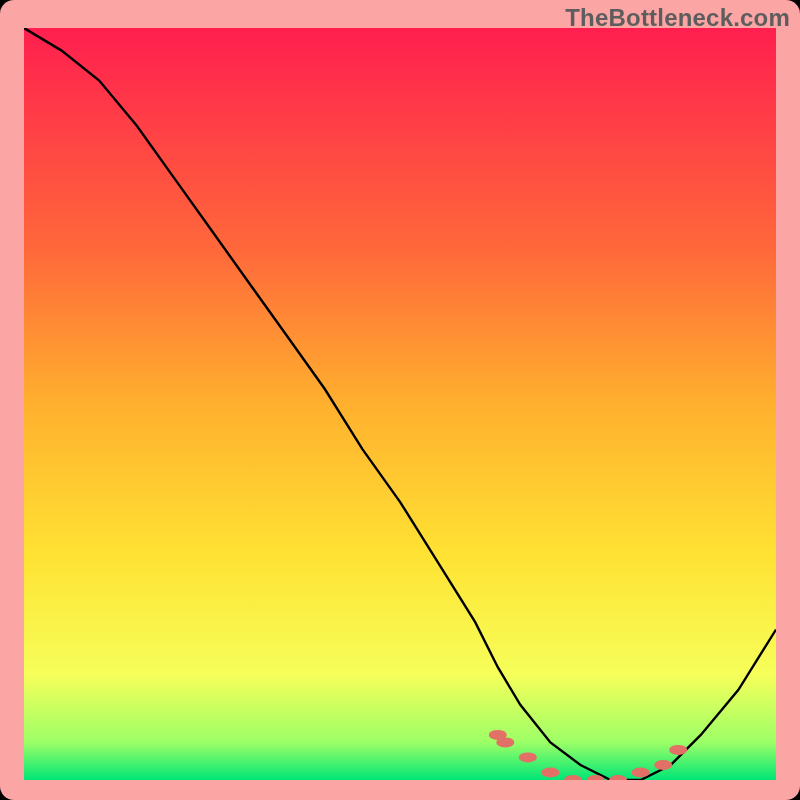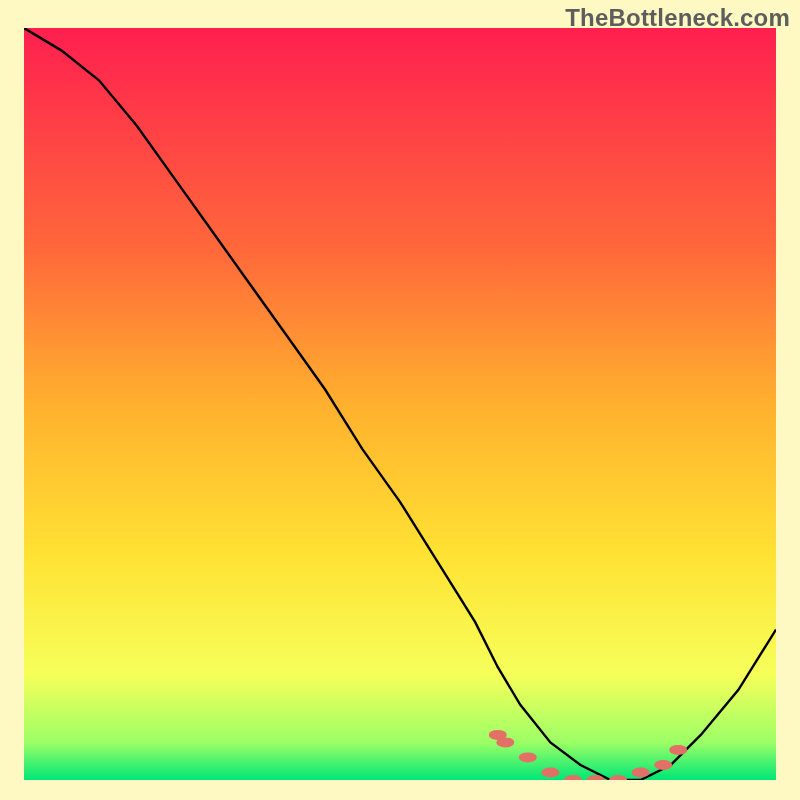--- a/index.html
+++ b/index.html
@@ -8,21 +8,22 @@
     width: 800px;
     height: 800px;
     background: #000;
     overflow: hidden;
     font-family: Arial, Helvetica, sans-serif;
   }
   .frame {
     position: relative;
     width: 800px;
     height: 800px;
-    background: #fef9c3;
+    background: #fca5a5;
+    border-radius: 14px;
   }
   .watermark {
     position: absolute;
     top: 4px;
     right: 10px;
     color: #5d5d5d;
     font-size: 24px;
     font-weight: 600;
     letter-spacing: 0.2px;
     z-index: 5;

